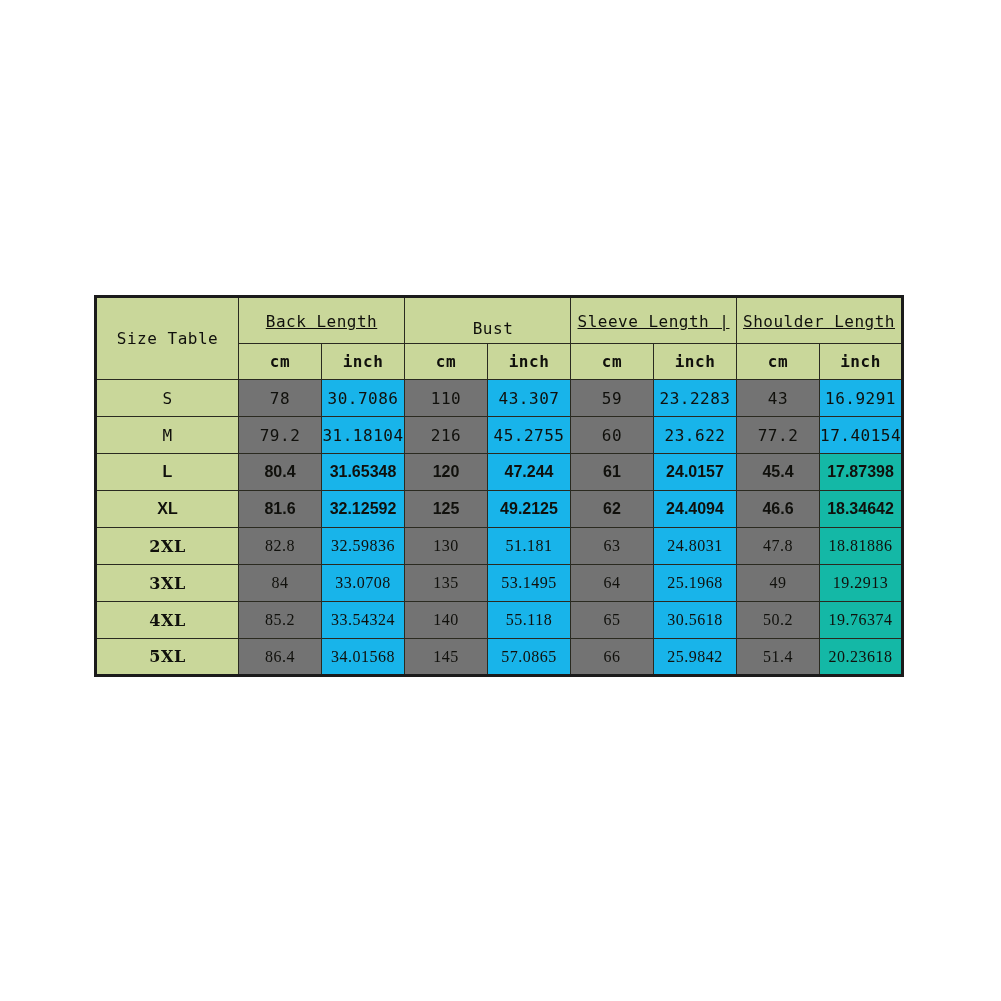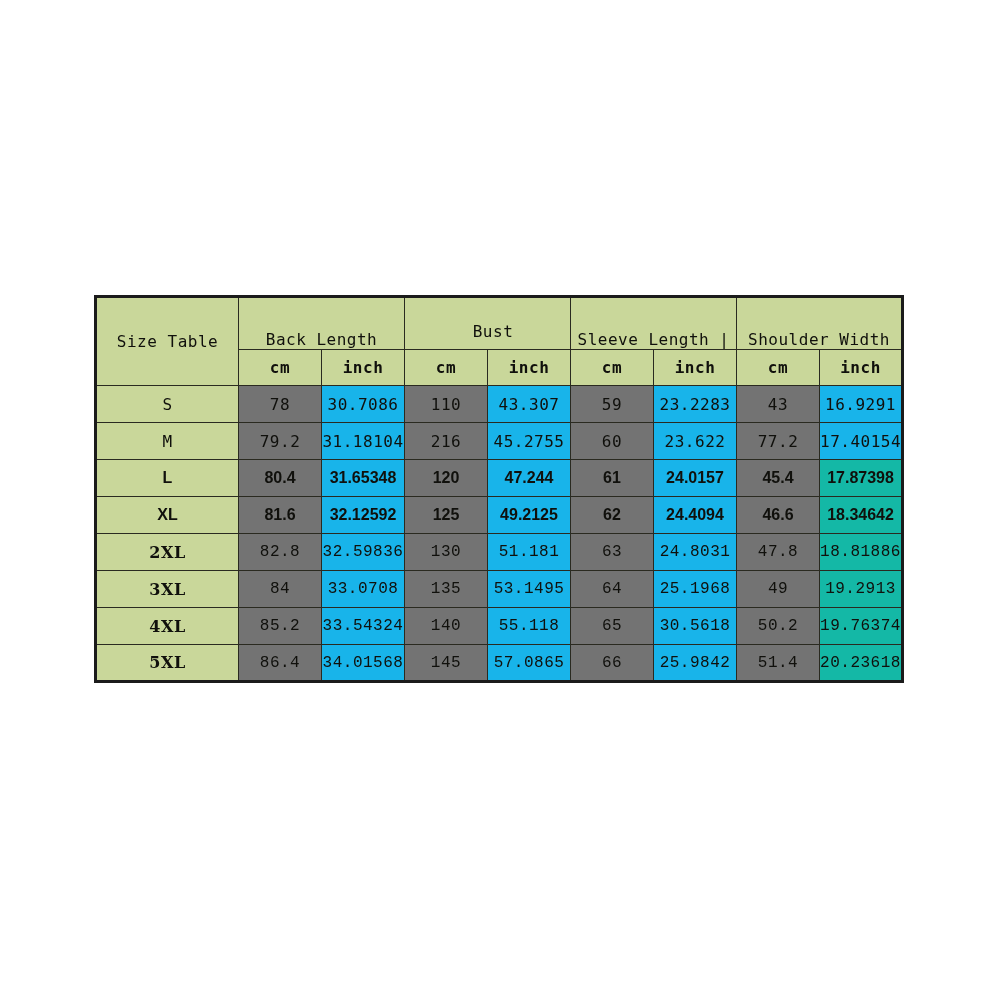--- a/index.html
+++ b/index.html
@@ -64,21 +64,21 @@
     font-weight: normal;
   }
   td.group-head {
     background: #c9d79a;
     text-align: left;
     padding-left: 12px;
     font-size: 19px;
     letter-spacing: 1.5px;
     vertical-align: middle;
   }
-  td.group-head.ghead-top    { vertical-align: top;    padding-top: 32px; }
+  td.group-head.ghead-top    { vertical-align: top;    padding-top: 14px; text-decoration: underline; }
   td.group-head.ghead-mid    { vertical-align: middle; padding-top: 16px; padding-left: 11px; }
   td.unit-head {
     background: #c9d79a;
     font-size: 16px;
     letter-spacing: 1.5px;
   }
 
   
   td.size-label {
     background: #c9d79a;
@@ -112,21 +112,21 @@
   }
 
   tr.face-bold td.size-label,
   tr.face-bold td.val-cm,
   tr.face-bold td.val-inch {
     font-family: "DejaVu Serif", serif;
     font-weight: bold;
   }
   tr.face-bold td.val-cm,
   tr.face-bold td.val-inch {
-    font-family: Liberation Mono, monospace;
+    font-family: Liberation Serif, serif;
     font-weight: normal;
   }
 
   tr.data-row { height: 37px; }
   tr.head-row-1 { height: 47px; }
   tr.head-row-2 { height: 36px; font-weight: bold; }
 </style>
 </head>
 <body>
 
@@ -144,21 +144,21 @@
           <col class="c-meas">
         <col class="c-meas">
           <col class="c-meas">
       </colgroup>
       <tbody>
         <tr class="head-row-1">
           <td class="size-title" rowspan="2">Size Table</td>
           <td class="group-head ghead-top" colspan="2">Back Length</td>
           <td class="group-head ghead-mid" colspan="2">Bust</td>
           <td class="group-head ghead-top" colspan="2">Sleeve Length  |</td>
-          <td class="group-head ghead-top" colspan="2">Shoulder Width</td>
+          <td class="group-head ghead-top" colspan="2">Shoulder Length</td>
         </tr>
 
         <tr class="head-row-2">
           <td class="unit-head">cm</td>
           <td class="unit-head">inch</td>
           <td class="unit-head">cm</td>
           <td class="unit-head">inch</td>
           <td class="unit-head">cm</td>
           <td class="unit-head">inch</td>
           <td class="unit-head">cm</td>

